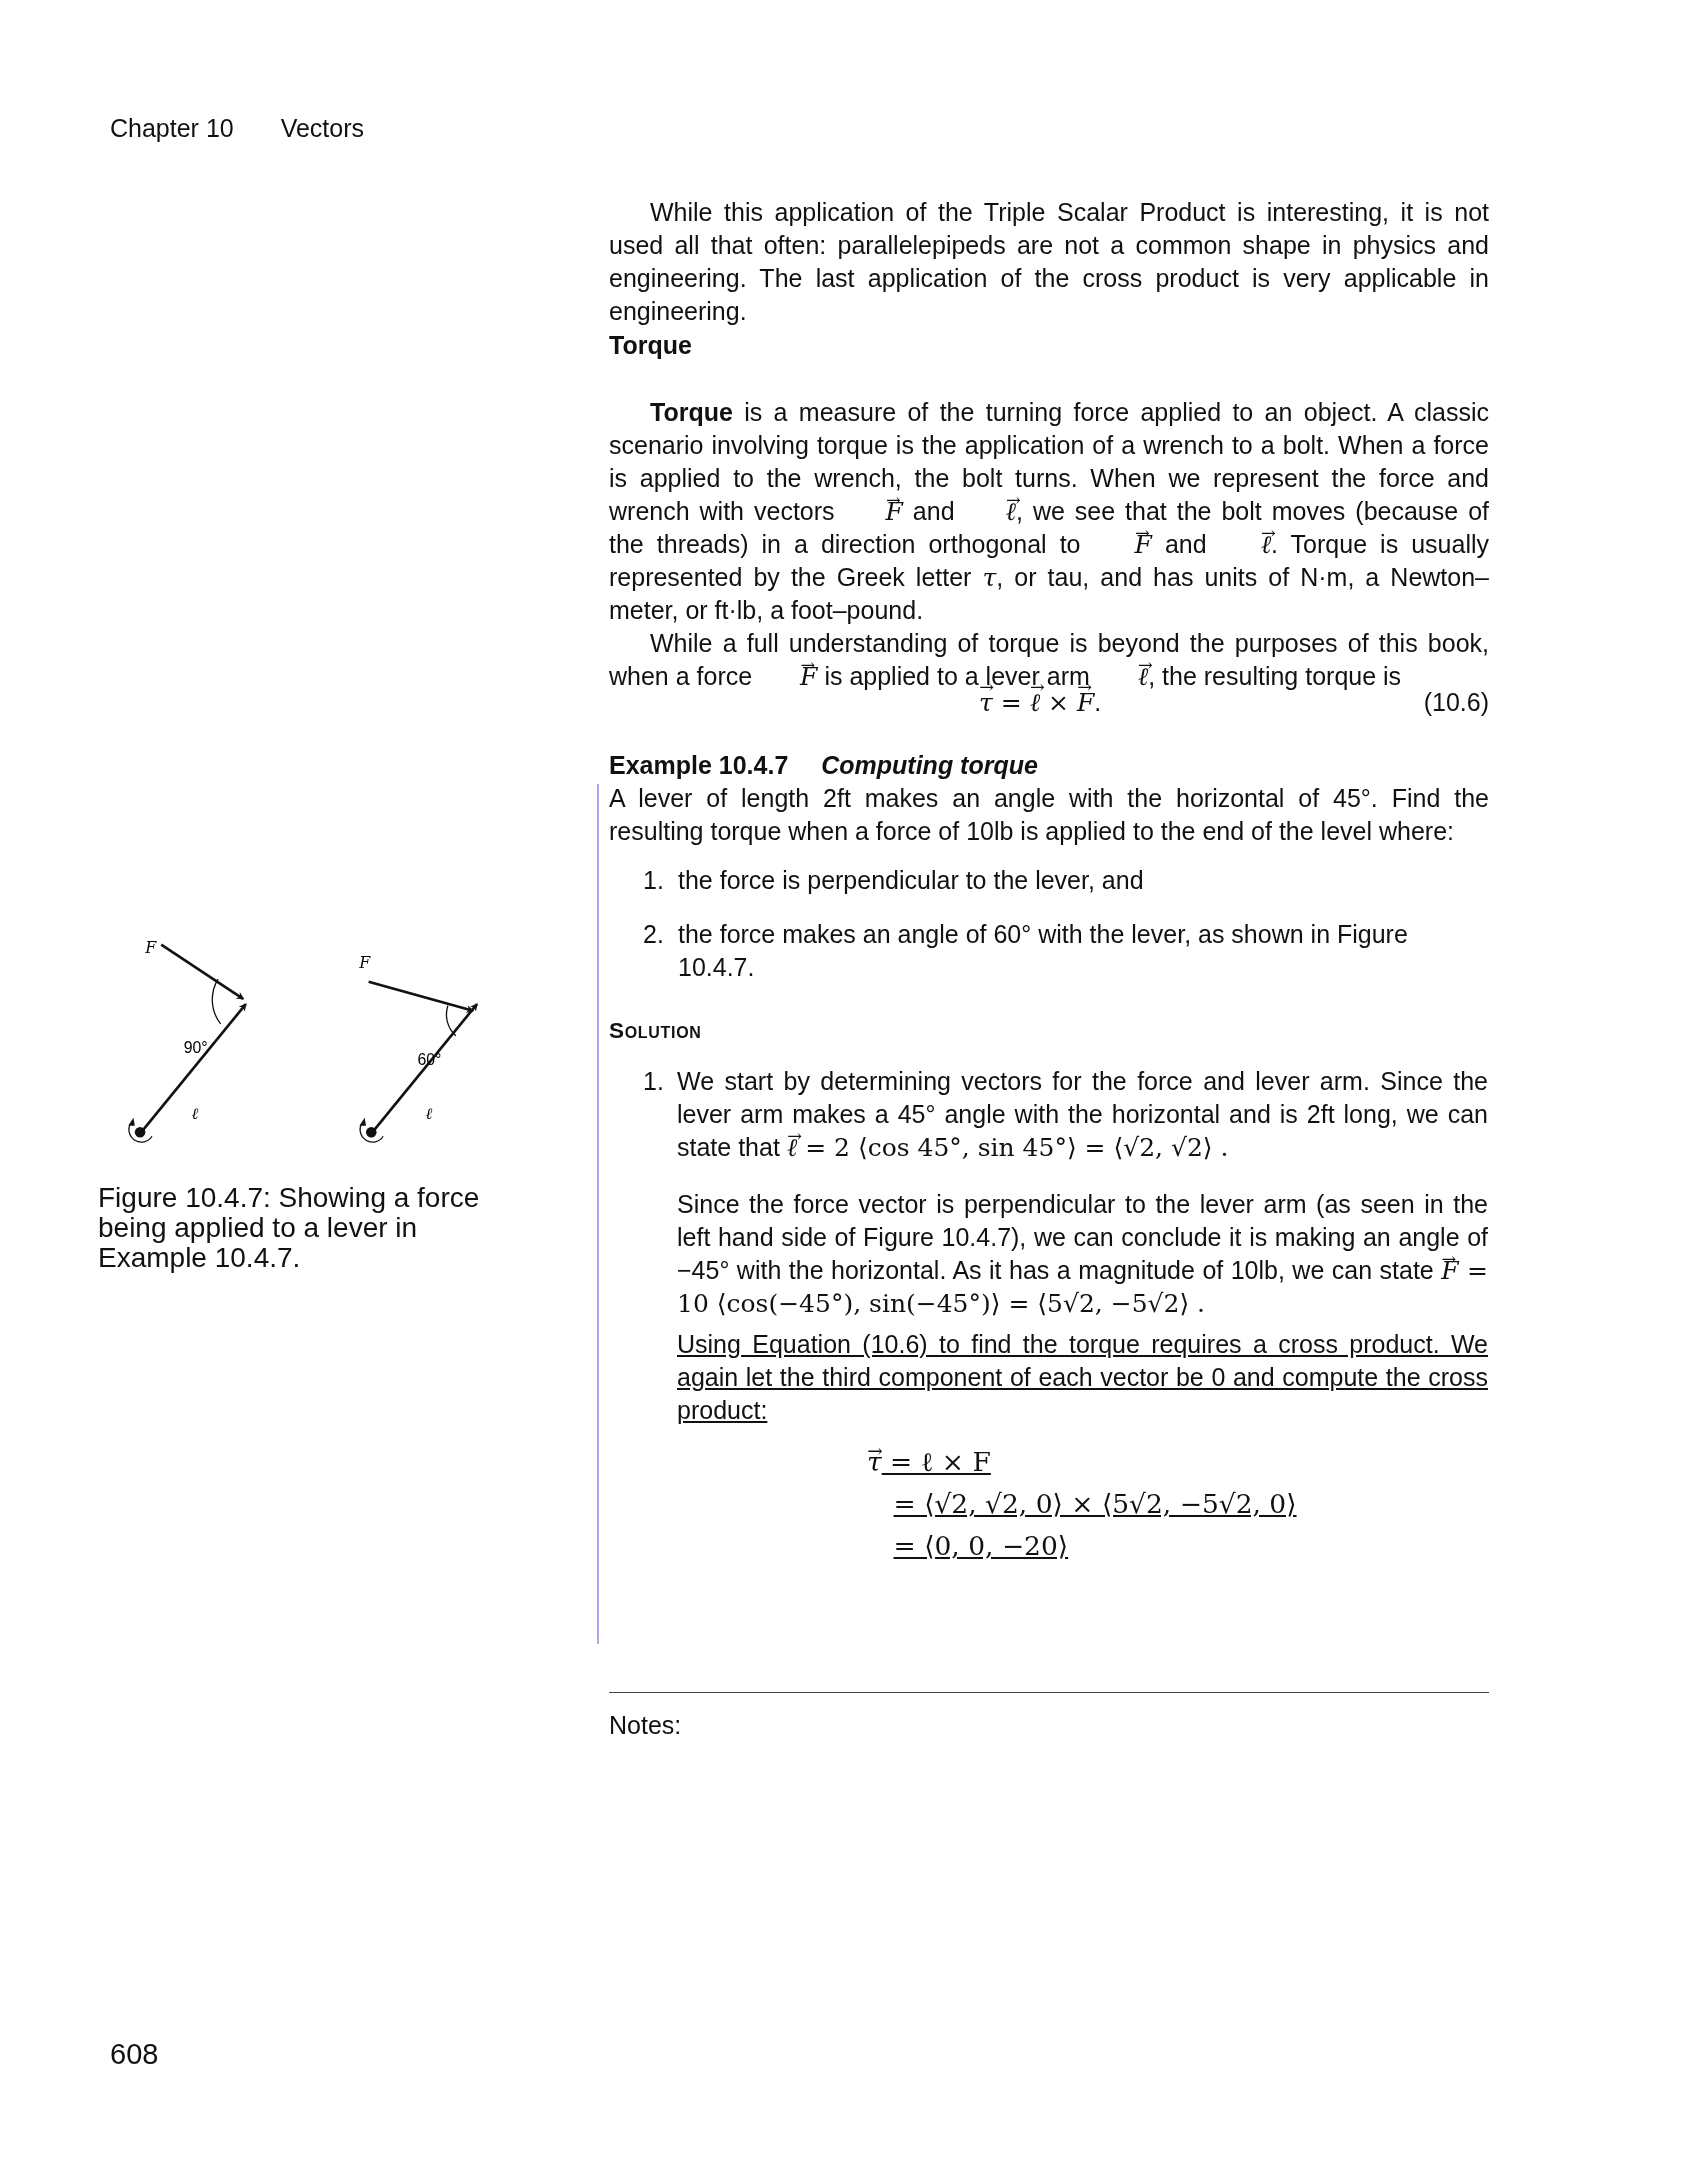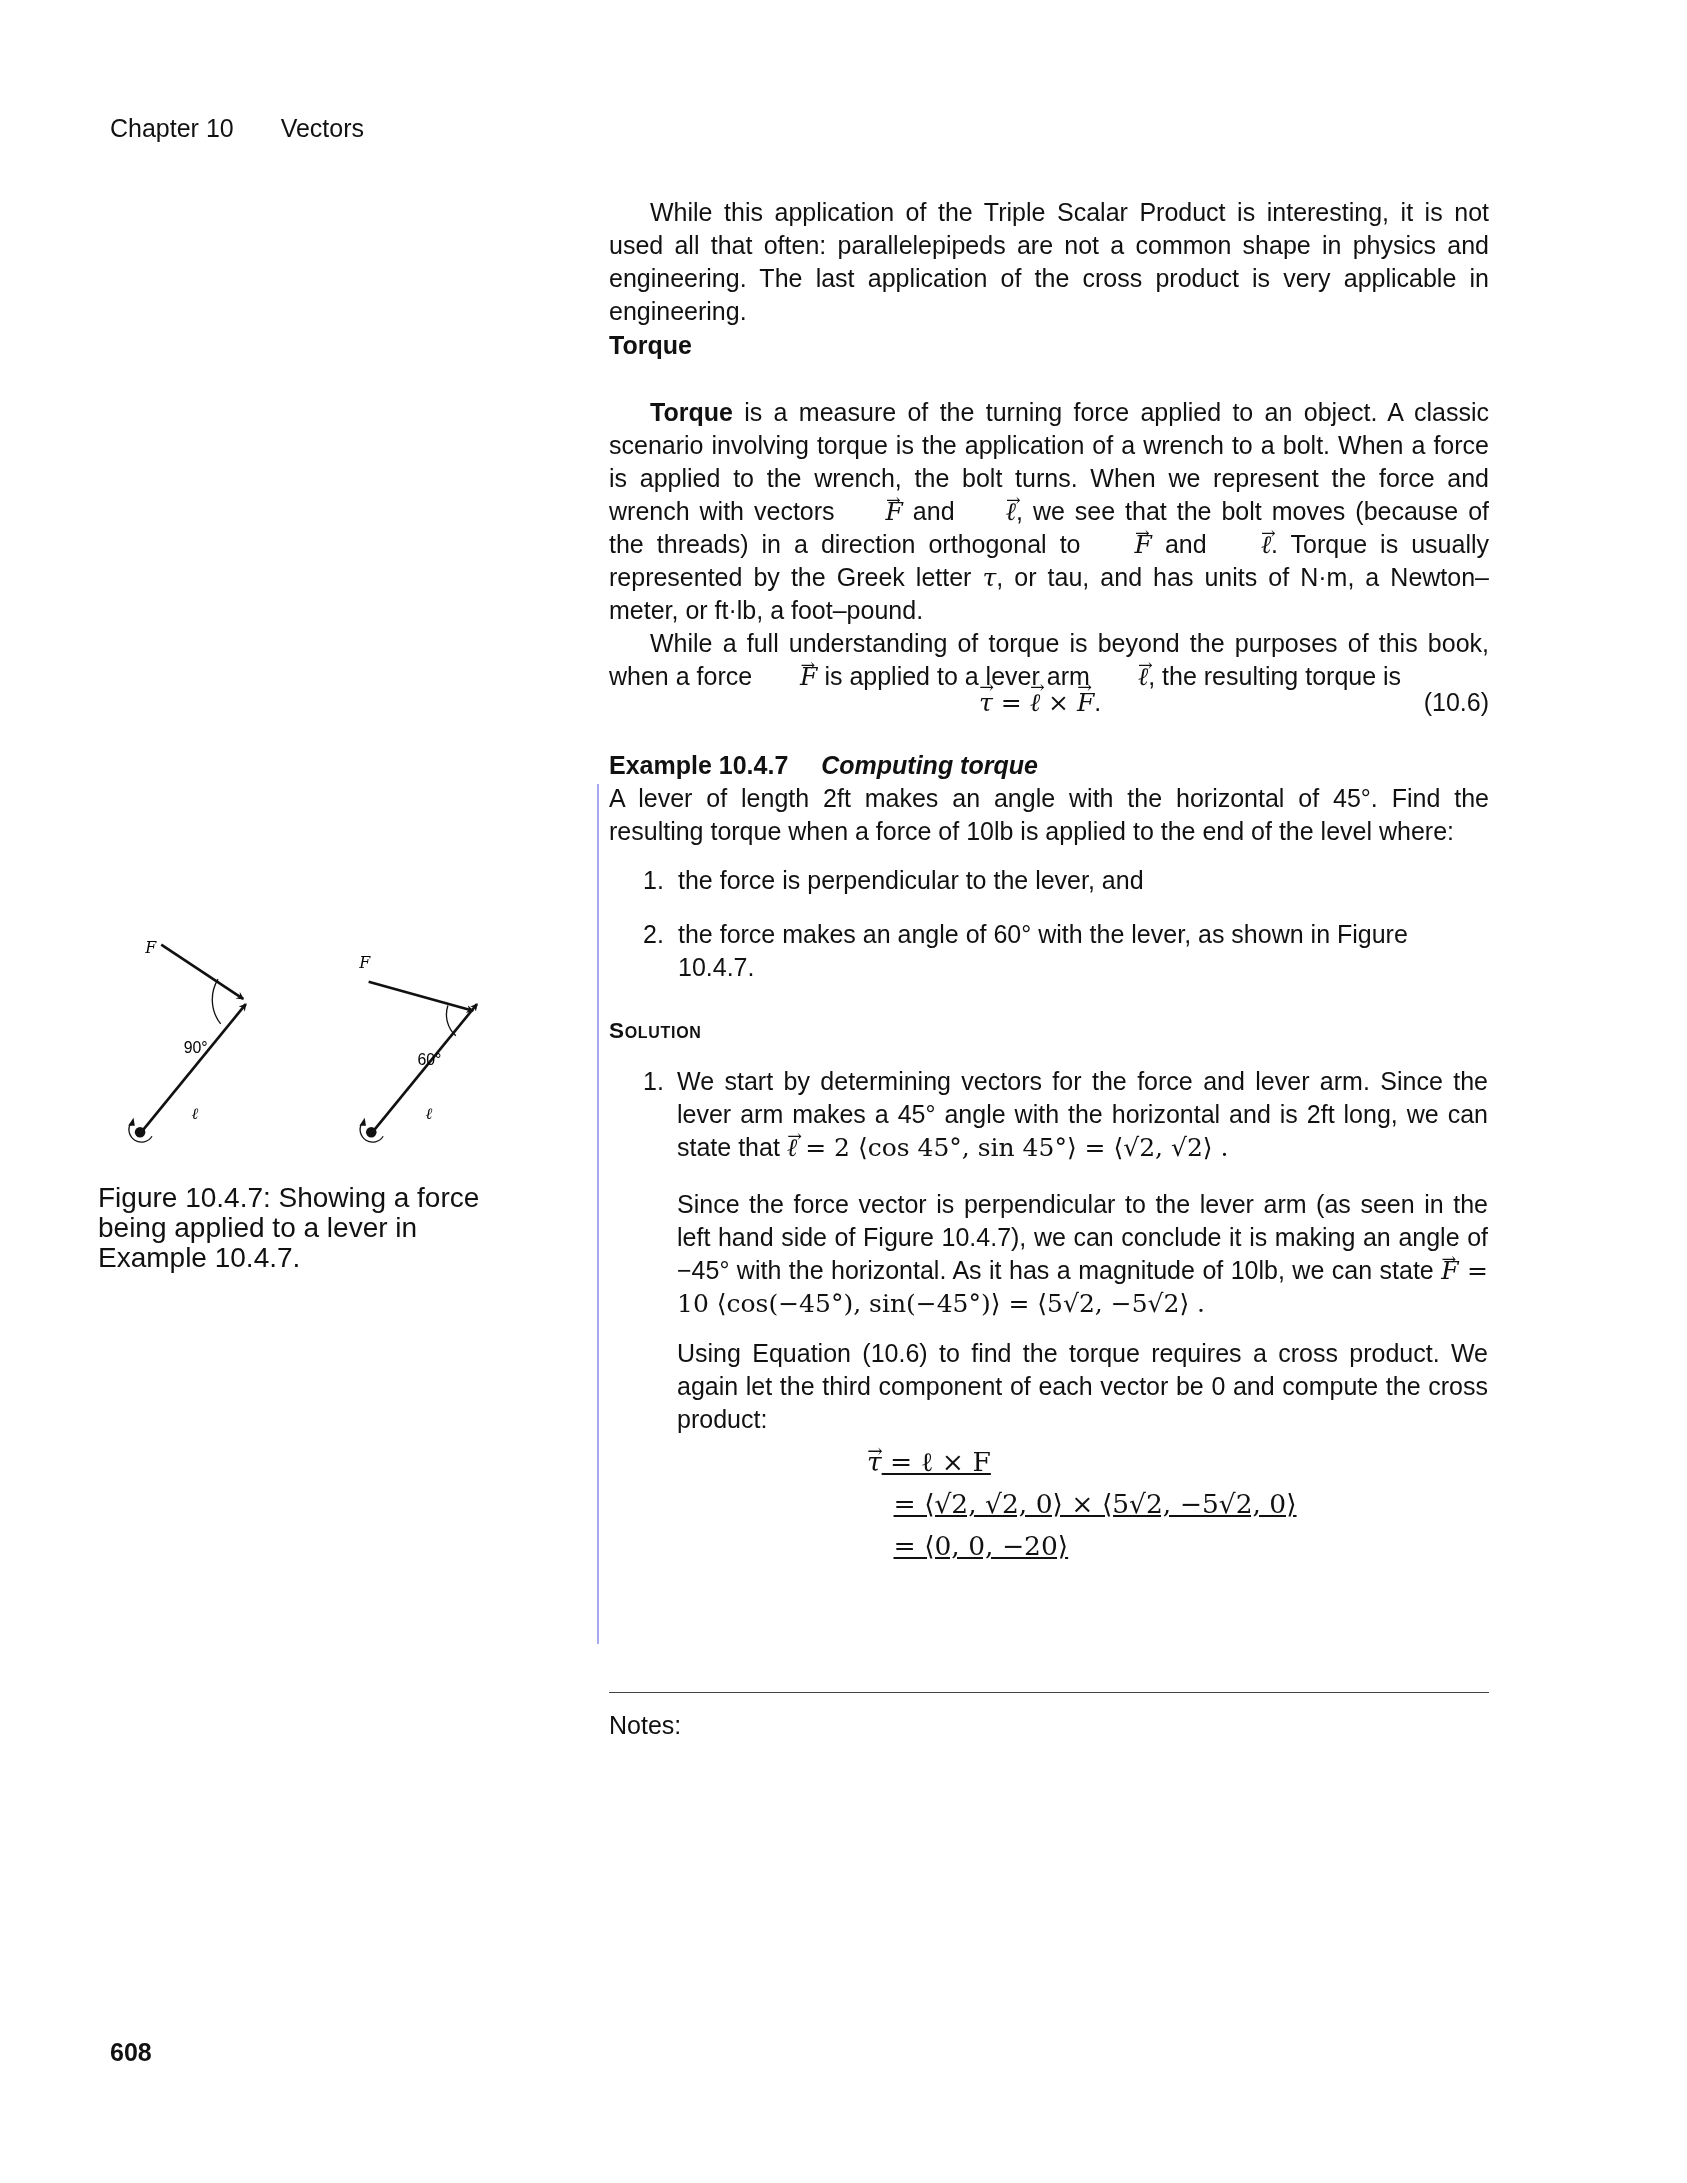--- a/index.html
+++ b/index.html
@@ -28,21 +28,21 @@
   .li { position: relative; padding-left: 69px; }
   .li .num { position: absolute; left: 34px; }
   .solution { left: 609px; top: 1018px; font-size: 22.5px; font-weight: bold; font-variant: small-caps; letter-spacing: 0.7px; }
   .sol-body { left: 677px; width: 811px; font-size: 25px; line-height: 33px; }
   .math-block { left: 867px; font-size: 26.5px; line-height: 42px; }
   .math-block .row { white-space: nowrap; }
   .notes-rule { left: 609px; top: 1692px; width: 880px; height: 1.3px; background: #444; }
   .notes-label { left: 609px; top: 1711px; font-size: 25px; text-align: right; }
   .figure { left: 99px; top: 913px; }
   .caption { left: 98px; top: 1183px; width: 423px; font-size: 28px; line-height: 30px; }
-  .page-num { left: 110px; top: 2038px; font-size: 25px; font-weight: bold; }
+  .page-num { left: 110px; top: 2038px; font-size: 29px; font-weight: normal; }
 </style>
 </head>
 <body>
 
 <div class="abs running-head">
   <span>Chapter 10</span>
   <span>Vectors</span>
 </div>
 
 <div class="abs main" style="top:196px;">
@@ -81,21 +81,21 @@
     <span>the force makes an angle of 60° with the lever, as shown in Figure 10.4.7.</span>
   </div>
 </div>
 
 <div class="abs solution">Solution</div>
 
 <div class="abs sol-body" style="top:1065px;">
   <span class="abs" style="left:-34px;top:0;">1.</span>
   <p class="para"><span>We start by determining vectors for the force and lever arm. Since the lever arm makes a 45° angle with the horizontal and is 2ft long, we can state that </span><span class="m vec">ℓ</span><span class="mr"> = 2 ⟨cos 45°, sin 45°⟩ = ⟨√2, √2⟩ .</span></p>
   <p class="para" style="margin-top:24px;"><span>Since the force vector is perpendicular to the lever arm (as seen in the left hand side of Figure 10.4.7), we can conclude it is making an angle of −45° with the horizontal. As it has a magnitude of 10lb, we can state </span><span class="m vec">F</span><span class="mr"> = 10 ⟨cos(−45°), sin(−45°)⟩ = ⟨5√2, −5√2⟩ .</span></p>
-  <p class="para" style="margin-top:17px;">Using Equation (10.6) to find the torque requires a cross product. We again let the third component of each vector be 0 and compute the cross product:</p>
+  <p class="para" style="margin-top:8px;text-decoration:underline;">Using Equation (10.6) to find the torque requires a cross product. We again let the third component of each vector be 0 and compute the cross product:</p>
 </div>
 
 <div class="abs math-block" style="top:1441px;text-decoration:underline;">
   <div class="row"><span class="m vec">τ</span><span class="mr"> = ℓ × F</span></div>
   <div class="row mr" style="padding-left:26.5px;">= ⟨√2, √2, 0⟩ × ⟨5√2, −5√2, 0⟩</div>
   <div class="row mr" style="padding-left:26.5px;">= ⟨0, 0, −20⟩</div>
 </div>
 
 <div class="abs notes-rule"></div>
 <div class="abs notes-label">Notes:</div>

